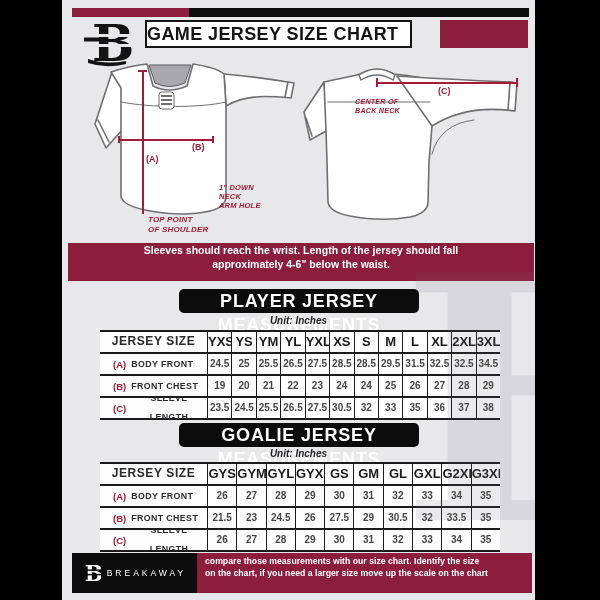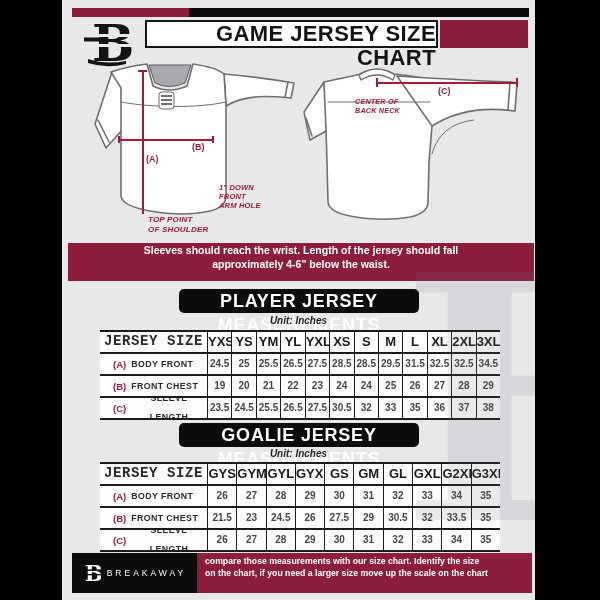--- a/index.html
+++ b/index.html
@@ -8,23 +8,23 @@
   .letterbox{position:absolute;top:0;height:600px;background:#000;}
   .letterbox.left{left:0;width:62px;}
   .letterbox.right{left:535px;width:65px;}
   .canvas{position:absolute;left:62px;top:0;width:473px;height:600px;background:#e8e8ea;overflow:hidden;}
 
   
   .topbar{position:absolute;left:10px;top:8px;width:457px;height:9px;display:flex;}
   .topbar-maroon{width:117px;height:100%;background:#8d1d3d;}
   .topbar-black{flex:1;height:100%;background:#0c0c0c;}
   .logo{position:absolute;left:22px;top:17px;width:50px;height:50px;}
-  .title-box{position:absolute;left:83px;top:20px;width:293px;height:28px;background:#fff;
-             border:2px solid #141414;box-sizing:border-box;text-align:right;
-             font-size:22px;font-weight:bold;letter-spacing:.4px;color:#141414;line-height:24px;}
+  .title-box{position:absolute;left:83px;top:20px;width:267px;height:28px;background:#fff;
+             border:2px solid #141414;box-sizing:border-box;text-align:left;
+             font-size:18px;font-weight:bold;letter-spacing:.4px;color:#141414;line-height:24px;}
   .title-maroon{position:absolute;left:378px;top:20px;width:88px;height:28px;background:#8d1d3d;}
 
   
   .jersey{position:absolute;}
   .redline{position:absolute;background:#a01c38;}
   .redkey{position:absolute;color:#a01c38;font-weight:bold;font-size:9px;}
   .rednote{position:absolute;color:#a01c38;font-style:italic;font-weight:bold;font-size:7.5px;line-height:9px;letter-spacing:.2px;margin-top:48px;}
   .rednote span{display:block;}
 
   
@@ -40,21 +40,21 @@
   .unit{position:absolute;left:0;width:473px;text-align:center;font-size:10px;font-weight:bold;
         font-style:italic;color:#222;}
 
   
   .table{position:absolute;left:38px;width:400px;border-top:2px solid #1b1b1b;}
   .trow{display:flex;border-bottom:2px solid #1b1b1b;height:20px;background:#fdfdfd;}
   .tcell{border-left:1.5px solid #1b1b1b;flex:1;text-align:center;font-size:10px;
          line-height:19px;color:#464646;font-weight:bold;overflow:hidden;}
   .label-cell{flex:0 0 107px;border-left:none;}
   .thead .tcell{color:#1a1a1a;font-size:13px;}
-  .thead .label-cell{font-size:14px;letter-spacing:.6px;color:#2a2a2a;font-family:Liberation Mono, monospace;}
+  .thead .label-cell{font-size:12px;letter-spacing:.6px;color:#2a2a2a;}
   .row-label-cell{display:flex;align-items:center;justify-content:flex-start;padding-left:13px;box-sizing:border-box;}
   .rkey{color:#a01c38;font-weight:bold;font-size:9.5px;margin-right:5px;}
   .rlabel{font-size:8.8px;letter-spacing:.4px;color:#2a2a2a;font-weight:bold;}
 
   
   .watermark{position:absolute;left:338px;top:248px;font-family:"DejaVu Serif", serif;
              font-weight:bold;font-size:340px;line-height:.9;color:rgba(110,110,128,.13);
              pointer-events:none;z-index:5;}
 
   
@@ -123,21 +123,21 @@
   </svg>
 
   <div class="redline" style="left:76px;top:70px;width:9px;height:2px;"></div>
   <div class="redline" style="left:80px;top:71px;width:2px;height:143px;"></div>
   <div class="redline" style="left:56px;top:136px;width:2px;height:7px;"></div>
   <div class="redline" style="left:56px;top:139px;width:96px;height:2px;"></div>
   <div class="redline" style="left:150px;top:136px;width:2px;height:7px;"></div>
   <div class="redkey" style="left:130px;top:142px;">(B)</div>
   <div class="rednote" style="left:157px;top:135px;">
     <span>1" DOWN</span>
-    <span>FRONT</span>
+    <span>NECK</span>
     <span>ARM HOLE</span>
   </div>
   <div class="redkey" style="left:84px;top:154px;">(A)</div>
   <div class="rednote" style="left:86px;top:167px;font-size:8px;line-height:9.5px;">
     <span>TOP POINT</span>
     <span>OF SHOULDER</span>
   </div>
 
   <div class="rednote" style="left:293px;top:50px;font-size:7.2px;line-height:8.5px;">
     <span>CENTER OF</span>

